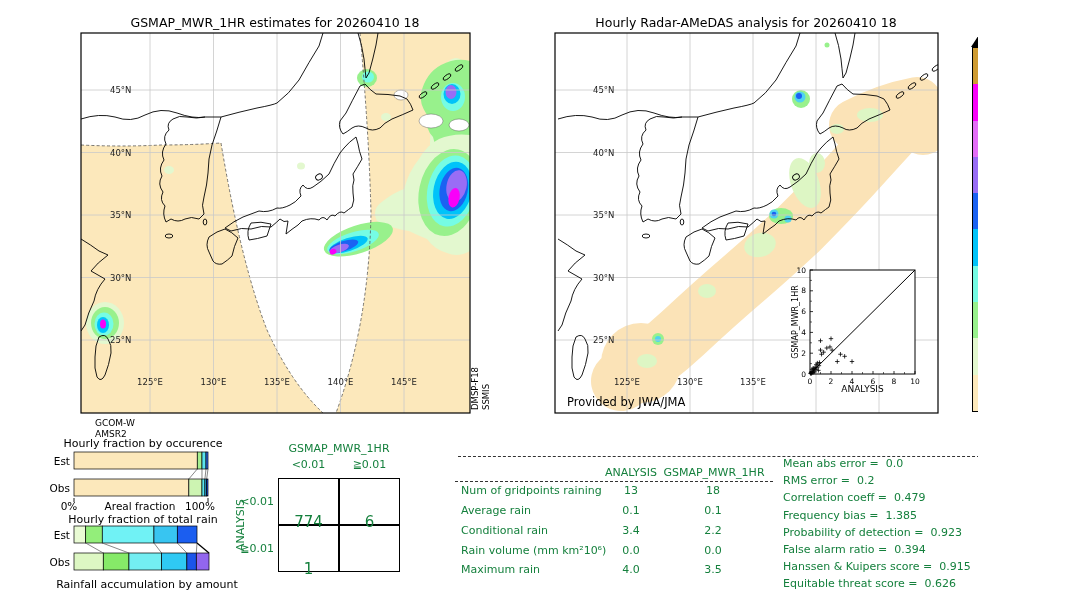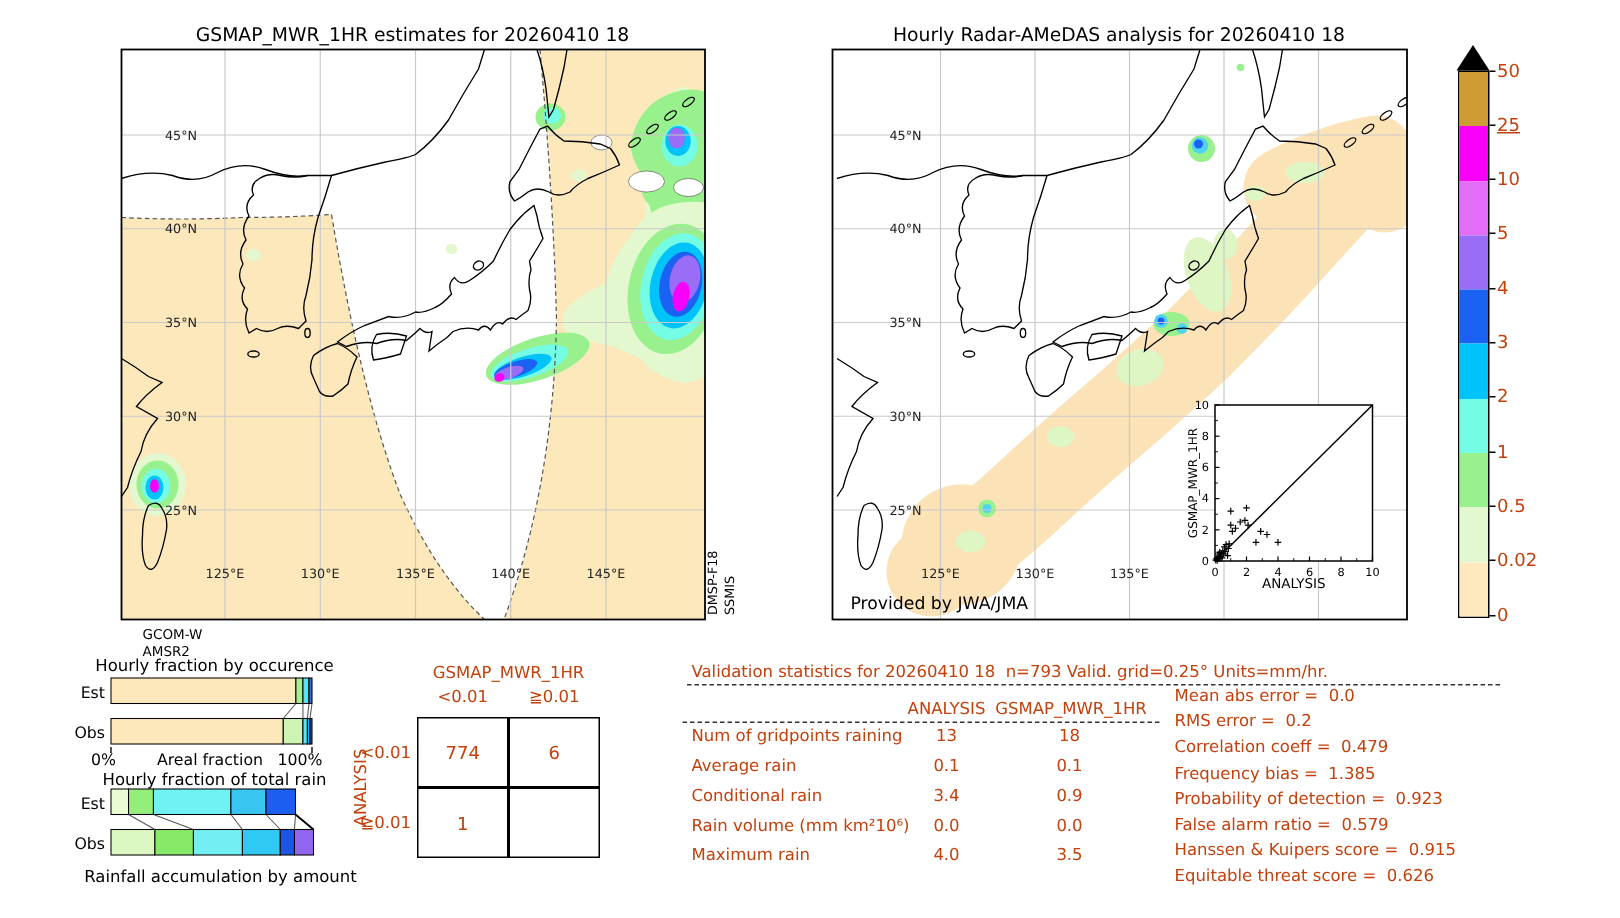--- a/index.html
+++ b/index.html
@@ -1,37 +1,37 @@
 <!DOCTYPE html>
 <html><head>
 <meta charset="utf-8">
 <style>
   html,body{margin:0;padding:0;background:#fff;}
-  #fig{position:relative;width:1080px;height:612px;background:#fff;overflow:hidden;
-       font-family:"DejaVu Sans",sans-serif;color:#c2410c;}
+  #fig{position:relative;width:978px;height:612px;background:#fff;overflow:hidden;
+       font-family:"DejaVu Sans",sans-serif;color:#15803d;}
   .abs{position:absolute;}
   svg text{font-family:"DejaVu Sans",sans-serif;fill:#000;}
   .grid{stroke:#c9c9c9;stroke-width:0.8;}
   .cpath{fill:none;stroke:#000;stroke-width:0.9;}
   .frame{fill:none;stroke:#000;stroke-width:1.2;}
   .sedge{fill:none;stroke:#555;stroke-width:0.8;stroke-dasharray:3 2.2;}
   .tick{fill:#222;}
   .hole{fill:#fff;stroke:#444;stroke-width:0.4;}
   
   #cbarSegs{position:absolute;left:22px;top:33px;width:21px;height:365px;
             border:1px solid #000;box-sizing:border-box;}
   .cl{position:absolute;left:48px;font-size:12px;line-height:15px;}
   .cbtick{position:absolute;left:43px;width:4px;height:1px;background:#000;}
   
   #cont span,#cont div{position:absolute;}
   .ct-title{font-size:11px;text-align:center;}
   .ct-col{width:61px;text-align:center;font-size:11px;}
   .ct-box{border:1.3px solid #000;box-sizing:border-box;}
   .ct-v,.ct-h{background:#000;}
-  .ct-cell{width:61px;height:47px;display:flex;align-items:center;justify-content:center;font-size:12px;}
+  .ct-cell{width:61px;height:47px;display:flex;align-items:center;justify-content:center;font-size:15px;margin-top:20px;}
   .ct-row{width:34px;height:47px;display:flex;align-items:center;justify-content:flex-end;font-size:11px;}
   .ct-ax{width:94px;height:14px;transform:rotate(-90deg);transform-origin:center;
          text-align:center;font-size:11px;}
   
   #stats span,#stats div{position:absolute;white-space:pre;font-size:11px;}
   .st-dash{border-top:1px dashed #333;height:0;}
   .st-c{text-align:center;}
   .st-v{text-align:center;}
   .st-s{left:328px;}
 </style>
@@ -402,44 +402,43 @@
     <div class="ct-h" style="left:50px;top:84.4px;width:122px;height:1.2px"></div>
     <span class="ct-cell" style="left:50px;top:38px">774</span>
     <span class="ct-cell" style="left:111px;top:38px">6</span>
     <span class="ct-cell" style="left:50px;top:85px">1</span>
     <span class="ct-row" style="left:12px;top:38px">&lt;0.01</span>
     <span class="ct-row" style="left:12px;top:85px">≧0.01</span>
     <div class="ct-ax" style="left:-34px;top:78px">ANALYSIS</div>
   </div>
 
   <div id="stats" class="abs" style="left:455px;top:441px;width:560px;height:165px">
-    <div style="left:6px;top:0">Validation statistics for 20260410 18  n=793 Valid. grid=0.25° Units=mm/hr.</div>
     <div class="st-dash" style="left:3px;top:15px;width:542px"></div>
     <div class="st-dash" style="left:0px;top:40px;width:318px"></div>
     <span class="st-c" style="left:136px;top:25px;width:80px">ANALYSIS</span>
     <span class="st-c" style="left:196px;top:25px;width:126px">GSMAP_MWR_1HR</span>
 
     <span style="left:6px;top:43px">Num of gridpoints raining</span>
     <span class="st-v" style="left:146px;top:43px;width:60px">13</span>
     <span class="st-v" style="left:226px;top:43px;width:64px">18</span>
     <span style="left:6px;top:63px">Average rain</span>
     <span class="st-v" style="left:146px;top:63px;width:60px">0.1</span>
     <span class="st-v" style="left:226px;top:63px;width:64px">0.1</span>
     <span style="left:6px;top:83px">Conditional rain</span>
     <span class="st-v" style="left:146px;top:83px;width:60px">3.4</span>
-    <span class="st-v" style="left:226px;top:83px;width:64px">0.9</span>
+    <span class="st-v" style="left:226px;top:83px;width:64px">2.2</span>
     <span style="left:6px;top:103px">Rain volume (mm km²10⁶)</span>
     <span class="st-v" style="left:146px;top:103px;width:60px">0.0</span>
     <span class="st-v" style="left:226px;top:103px;width:64px">0.0</span>
     <span style="left:6px;top:122px">Maximum rain</span>
     <span class="st-v" style="left:146px;top:122px;width:60px">4.0</span>
     <span class="st-v" style="left:226px;top:122px;width:64px">3.5</span>
 
   <span class="st-s" style="top: 16px;">Mean abs error =  0.0</span>
       <span class="st-s" style="top: 33.2px;">RMS error =  0.2</span>
       <span class="st-s" style="top: 50.4px;">Correlation coeff =  0.479</span>
       <span class="st-s" style="top: 67.6px;">Frequency bias =  1.385</span>
       <span class="st-s" style="top: 84.8px;">Probability of detection =  0.923</span>
-      <span class="st-s" style="top: 102px;">False alarm ratio =  0.579</span>
+      <span class="st-s" style="top: 102px;">False alarm ratio =  0.394</span>
       <span class="st-s" style="top: 119.2px;">Hanssen &amp; Kuipers score =  0.915</span>
       <span class="st-s" style="top: 136.4px;">Equitable threat score =  0.626</span>
     </div>
 </div>
 
 </body></html>

